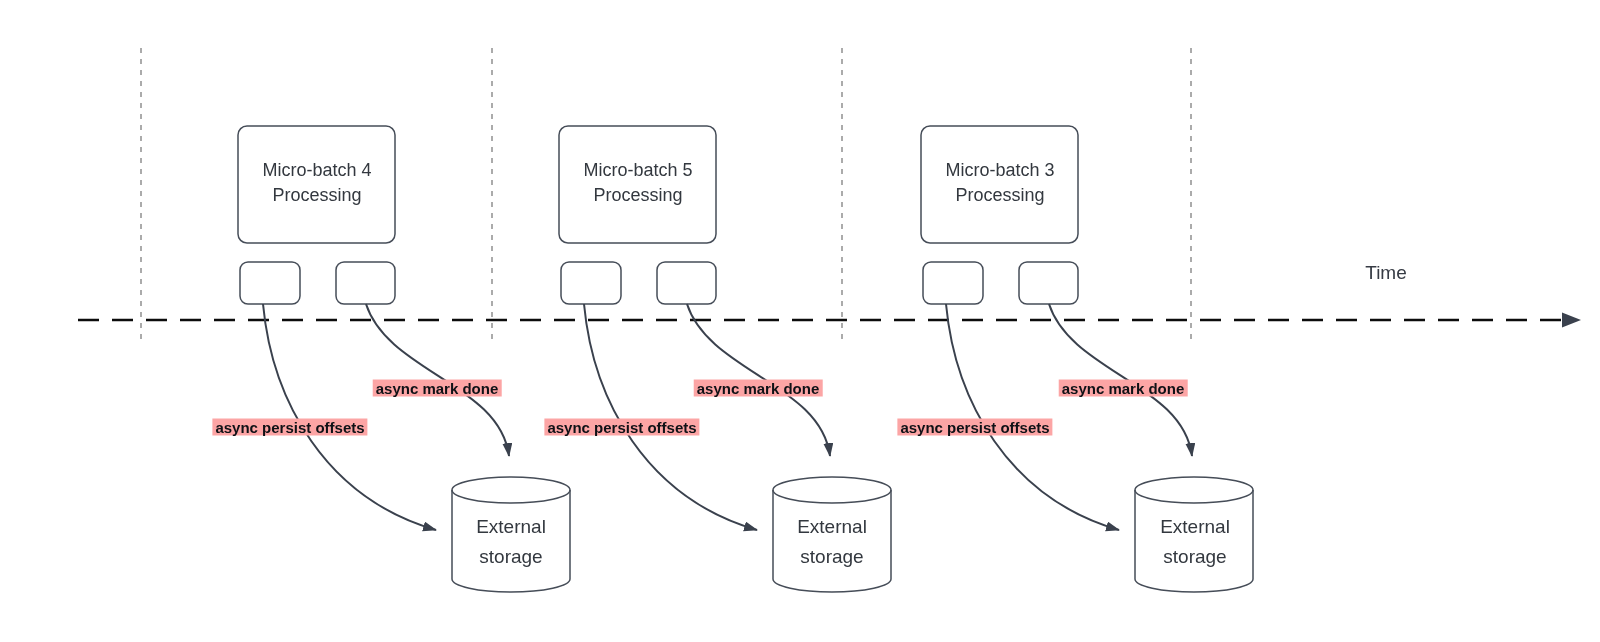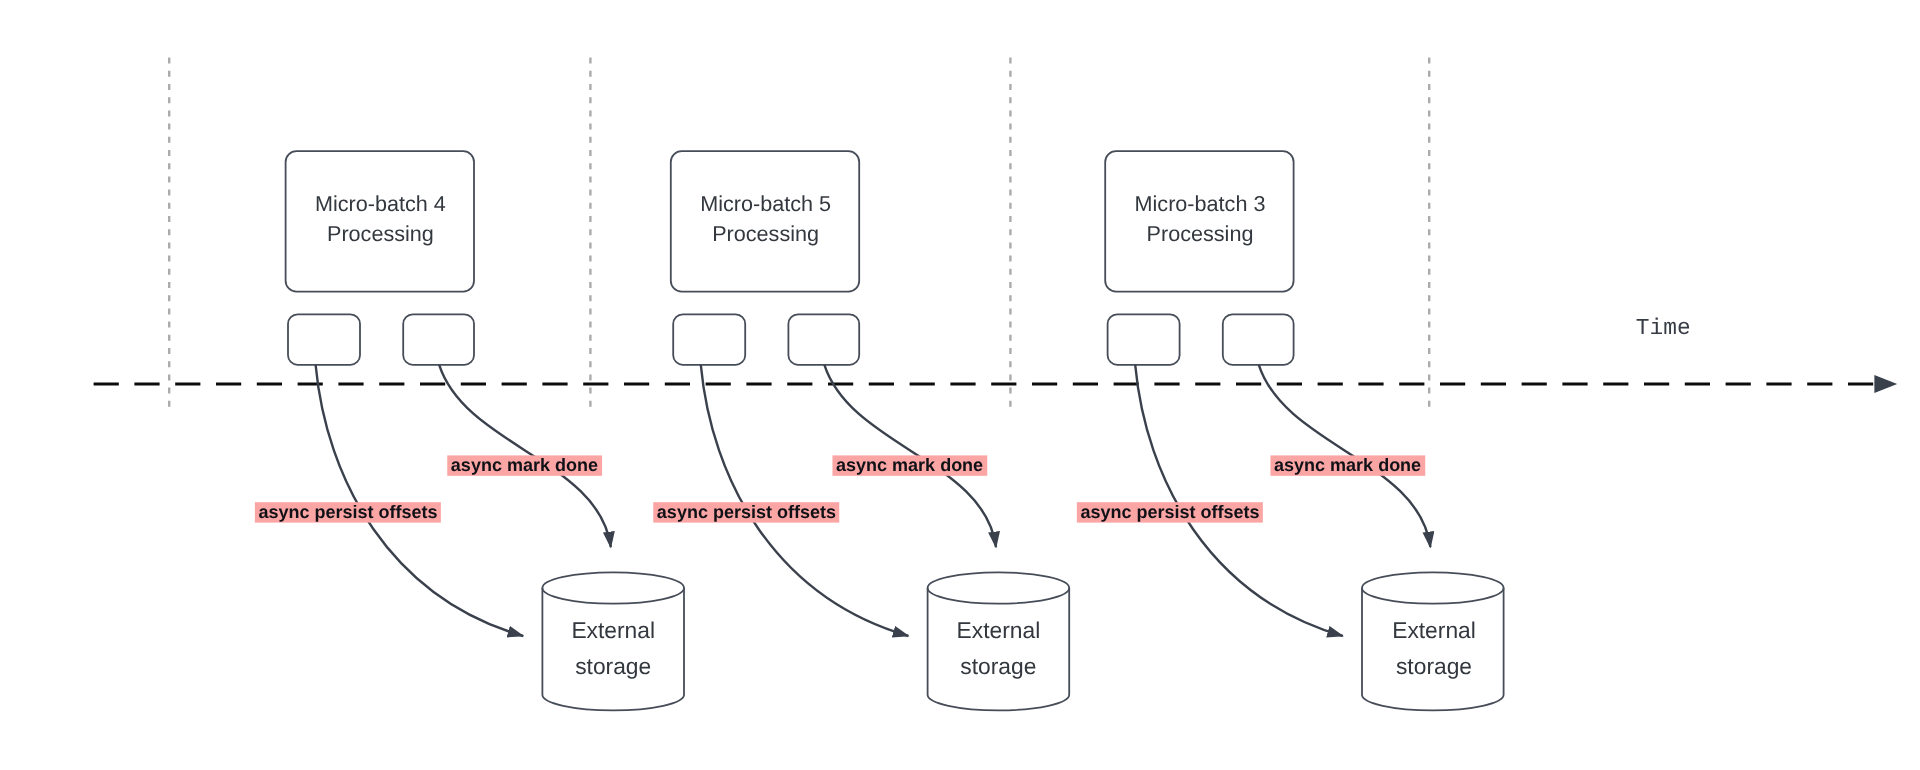--- a/index.html
+++ b/index.html
@@ -7,21 +7,21 @@
          font-family: "Liberation Sans", "DejaVu Sans", sans-serif; }
   .canvas { position: absolute; left: 0; top: 0; width: 1600px; height: 642px; }
   svg.layer { position: absolute; left: 0; top: 0; }
 
   .txt { position: absolute; transform: translate(-50%, -50%); text-align: center; white-space: nowrap; }
 
   .box-title { font-size: 18px; line-height: 25px; color: #33383f; }
   .storage-label { font-size: 19px; line-height: 30px; color: #33383f; text-align: center; }
   .flow-label { font-size: 15px; font-weight: bold; color: #0f1116;
                 background: #fca5a5; padding: 0 3px; }
-  .time-label { font-size: 19px; color: #363b44; font-family: Liberation Mono, monospace; }
+  .time-label { font-size: 19px; color: #363b44; }
 </style>
 </head>
 <body>
 
 <div class="canvas">
 
   <svg class="layer" width="1600" height="642" viewBox="0 0 1600 642">
     <defs>
       <marker id="ah" markerUnits="userSpaceOnUse" markerWidth="16" markerHeight="12" refX="13" refY="5" orient="auto">
         <path d="M0,0 L14,5 L0,10 Z" fill="#3a414d"></path>

